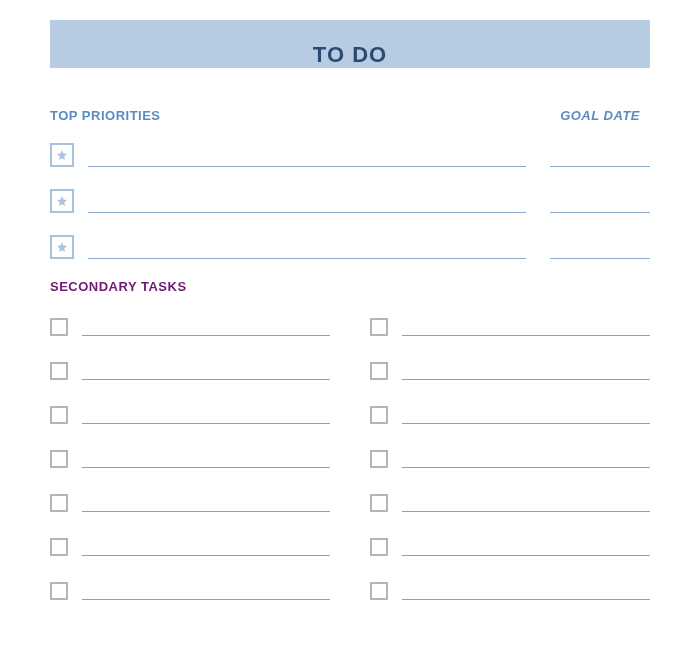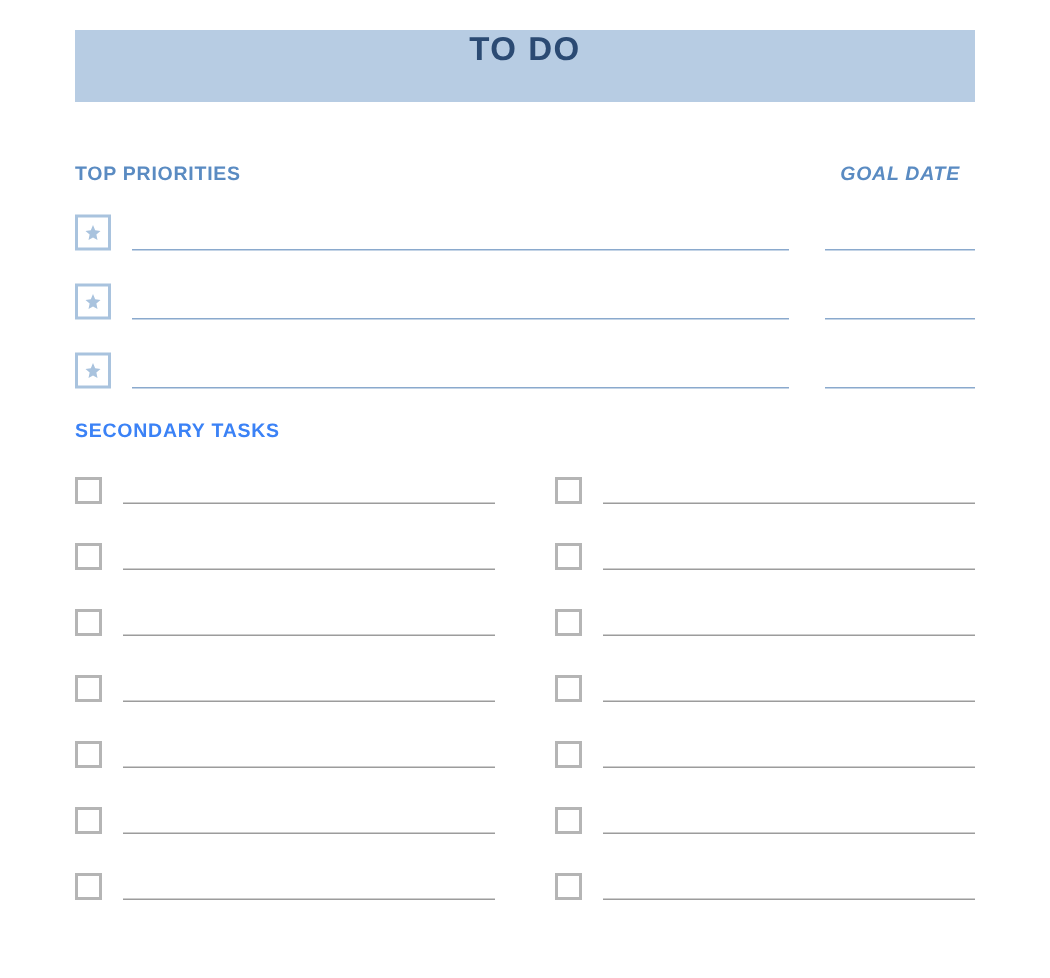--- a/index.html
+++ b/index.html
@@ -8,21 +8,21 @@
       height: 652px;
       background: #fff;
       font-family: Arial, Helvetica, sans-serif;
       padding: 20px 50px;
     }
     .banner {
       background: #b7cce3;
       width: 100%;
       height: 48px;
       display: flex;
-      align-items: flex-start;
+      align-items: flex-end;
       justify-content: center;
       color: #2b4a73;
       font-weight: bold;
       font-size: 22px;
       letter-spacing: 1px;
     }
     .priorities-header {
       display: flex;
       justify-content: space-between;
       margin-top: 40px;
@@ -60,21 +60,21 @@
     }
     .goal-line {
       width: 100px;
       margin-left: 24px;
       border-bottom: 1.5px solid #8aa9cd;
       height: 100%;
     }
     .secondary-header {
       margin-top: 18px;
       margin-bottom: 22px;
-      color: #3b82f6;
+      color: #701a75;
       font-size: 13px;
       font-weight: bold;
       letter-spacing: 0.5px;
     }
     .secondary-grid {
       display: flex;
       gap: 40px;
     }
     .secondary-col {
       flex: 1;

